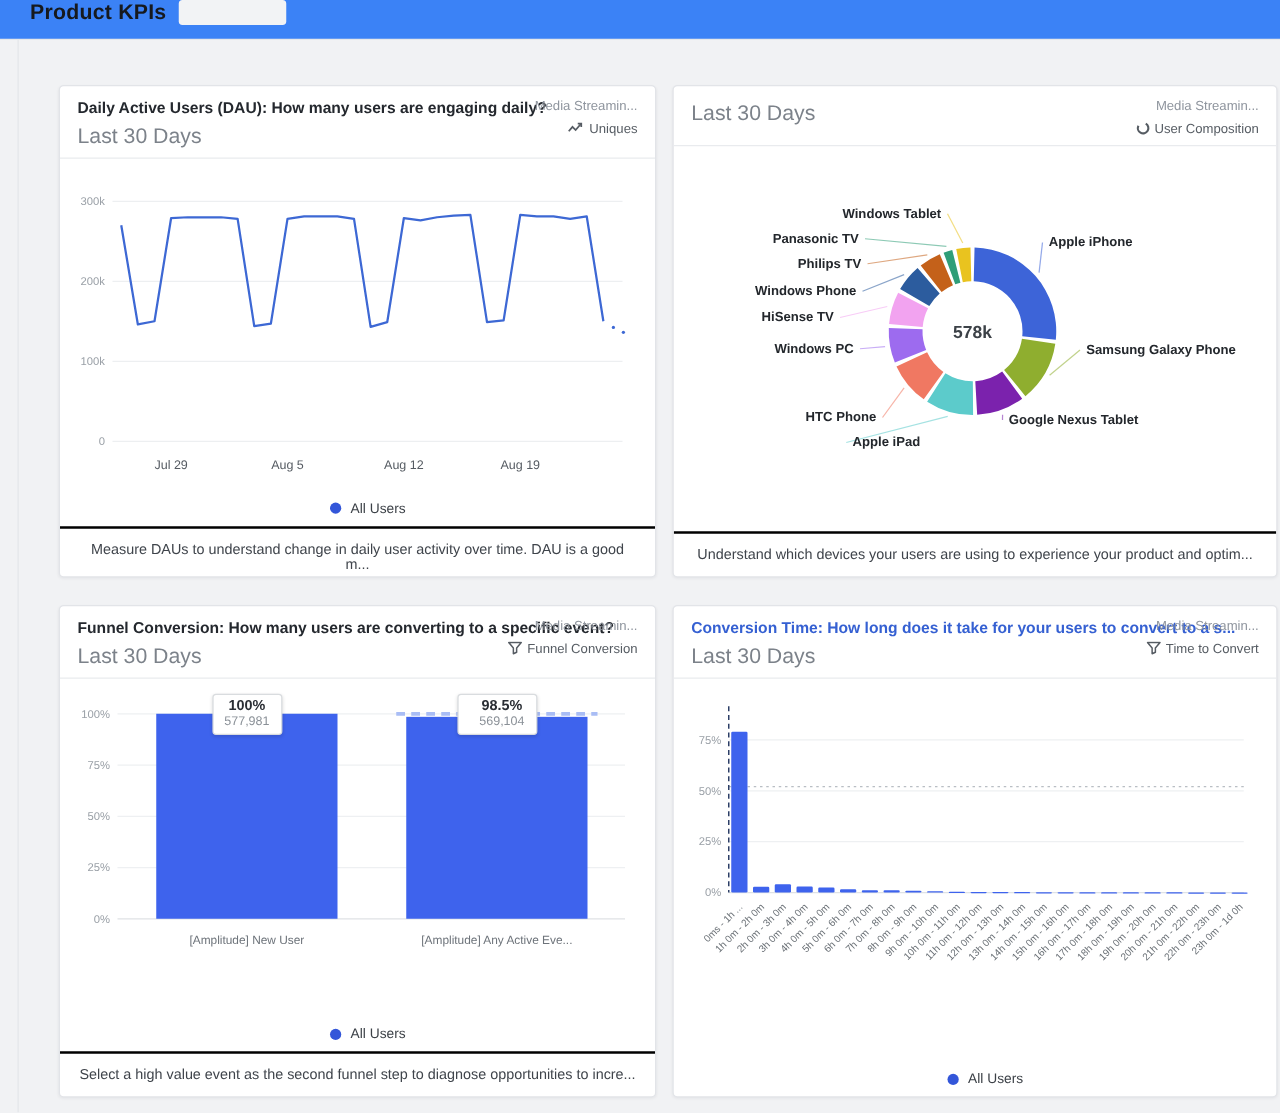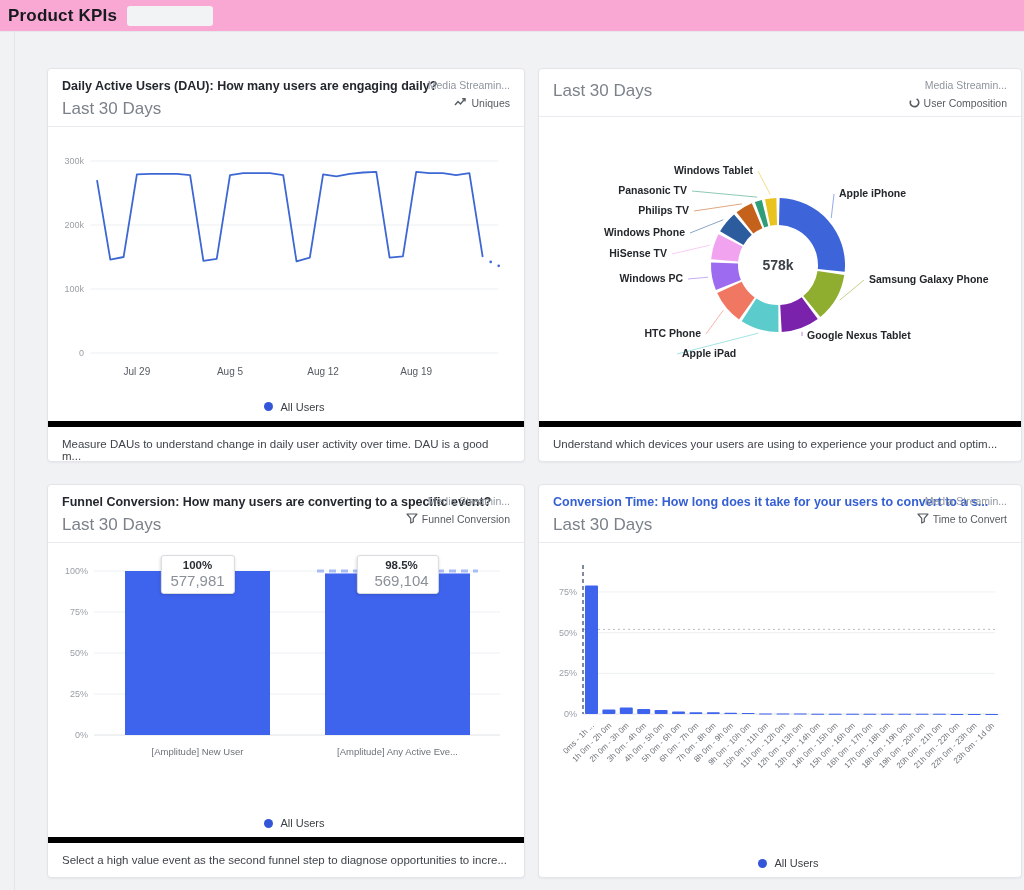--- a/index.html
+++ b/index.html
@@ -1,19 +1,19 @@
 <!DOCTYPE html>
 <html><head>
 <meta charset="utf-8">
 <style>
   * { margin:0; padding:0; box-sizing:border-box; }
   html,body { width:1024px; height:890px; }
   body { font-family:"Liberation Sans", sans-serif; background:#f1f2f4; overflow:hidden; }
 
-  .topbar { height:32px; background:#f9a8d4; border-bottom:1px solid #e5e7ea; display:flex; align-items:center; padding-left:8px; position:relative; }
+  .topbar { height:32px; background:#3b82f6; border-bottom:1px solid #e5e7ea; display:flex; padding-left:24px; position:relative; }
   .page-title { font-size:17px; font-weight:bold; color:#16191d; letter-spacing:.2px; }
   .title-skeleton { width:86px; height:20px; background:#f2f3f5; border-radius:3px; margin-left:10px; }
 
   .content { position:relative; height:858px; padding:36px 16px 12px 32px; border-left:1px solid #e4e6e9; margin-left:14px; background:#f1f2f4; }
   .grid { display:grid; grid-template-columns:478px 484px; column-gap:13px; row-gap:22px; }
 
   .card { background:#fff; border:1px solid #e2e4e8; border-radius:4px; box-shadow:0 1px 2px rgba(40,45,50,.05); height:394px; display:flex; flex-direction:column; overflow:hidden; }
   .card-header { padding:9px 14px 7px 14px; border-bottom:1px solid #e9ebee; display:flex; justify-content:space-between; }
   .head-left { min-width:0; }
   .card-title { font-size:12.5px; font-weight:bold; color:#24282e; line-height:1.4; white-space:nowrap; }
@@ -24,27 +24,27 @@
   .meta-type { font-size:10.5px; color:#565c63; margin-top:3px; display:flex; justify-content:flex-end; gap:4px; }
   .meta-type svg { display:block; }
 
   .chart-wrap { flex:1; position:relative; }
   .chart-wrap svg { display:block; }
 
   .legend-row { display:flex; align-items:center; justify-content:center; gap:7px; padding:6px 0 8px 17px; }
   .legend-dot { width:9px; height:9px; border-radius:50%; background:#3356d9; }
   .legend-label { font-size:11px; color:#3c4147; }
 
-  .card-footer { border-top:6px solid #000000; padding:11px 14px; font-size:11.5px; color:#3f444b; }
+  .card-footer { border-top:2px solid #000000; padding:11px 14px; font-size:11.5px; color:#3f444b;text-align:center; }
   .card-footer.boxed { padding:8px 10px; }
   .caption-box { border:1px solid #d4d8dc; border-radius:3px; padding:6px 9px; font-size:11.5px; color:#3f444b; white-space:nowrap; overflow:hidden; }
 
   .tooltip { position:absolute; background:#fff; border:1px solid #d9dcdf; border-radius:3px; box-shadow:0 1px 3px rgba(0,0,0,.12); padding:3px 9px 4px 9px; text-align:center; transform:translateX(-50%); }
   .tooltip .pct { font-size:11.5px; font-weight:bold; color:#2a2e34; }
-  .tooltip .cnt { font-size:15px; color:#8a9097; margin-top:1px; }
+  .tooltip .cnt { font-size:10px; color:#8a9097; margin-top:1px; }
 </style>
 </head>
 <body>
 
 <header class="topbar">
   <div class="page-title">Product KPIs</div>
   <div class="title-skeleton"></div>
 </header>
 
 <div class="content">

